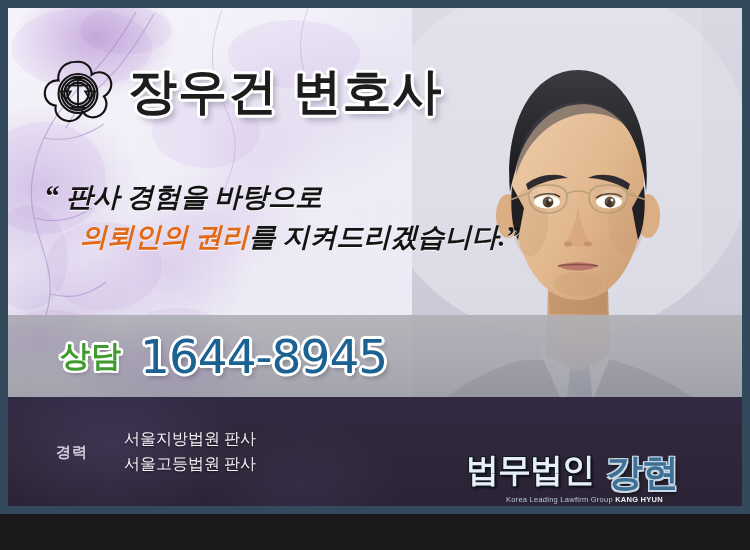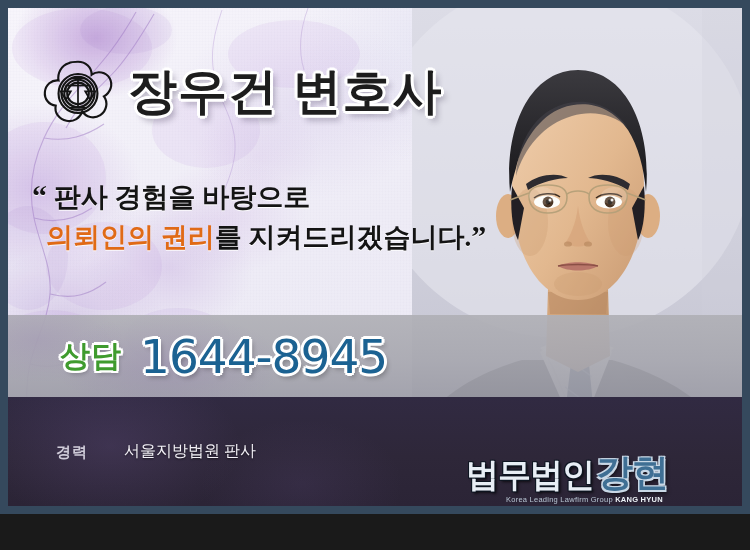--- a/index.html
+++ b/index.html
@@ -78,34 +78,35 @@
       -2px -2px 0 #ffffff,  2px -2px 0 #ffffff,
       -2px  2px 0 #ffffff,  2px  2px 0 #ffffff,
       -3px  0   0 #ffffff,  3px  0   0 #ffffff,
        0   -3px 0 #ffffff,  0    3px 0 #ffffff,
        4px  5px 6px rgba(40,30,60,.38);
   }
 
   
   .tagline{
     position:absolute;
-    left:24px; top:168px;
+    left:36px; top:168px;
     z-index:6;
     font-family:"Liberation Serif", serif;
     font-weight:bold;
     color:#141414;
     line-height:1.32;
     font-size:27px;
     white-space:nowrap;
     text-shadow:0 1px 0 rgba(255,255,255,.85);
+    font-style:italic;
   }
   .tagline .qm{font-size:30px;color:#141414;}
   .tagline .hl{color:#e06a16;}
   .tl-line{display:block;}
-  .tl-line.l2{margin-left:14px;}
+  .tl-line.l2{margin-left:36px;}
 
   
   .phone-band{
     position:absolute;
     left:0; right:0;
     top:307px; height:82px;
     z-index:5;
     background:linear-gradient(180deg, rgba(176,176,182,.93) 0%, rgba(168,168,176,.93) 55%, rgba(158,158,168,.93) 100%);
     text-align:center;
   }
@@ -190,21 +191,21 @@
   .career-item{display:block;white-space:nowrap;}
 
   
   .firm-logo{
     position:absolute;
     left:458px; top:440px;
     z-index:7;
     width:250px;
   }
   .logo-main{
-    display:flex; align-items:flex-end; gap:2px;
+    display:flex; align-items:flex-start; gap:12px;
     font-family:Liberation Mono, monospace;
     font-weight:bold;
     white-space:nowrap;
   }
   .logo-kr1{
     font-size:33px;
     color:#e8eef5;
     letter-spacing:-1px;
     text-shadow:
       -1px -1px 0 #0e1622, 1px -1px 0 #0e1622,
@@ -457,20 +458,21 @@
       <span class="phone-number">1644-8945</span>
     </div>
   </div>
 
   <div class="career-band">
     <div class="cb-tint"></div>
     <div class="career-inner">
       <span class="career-label">경력</span>
       <span class="career-list">
         <span class="career-item">서울지방법원 판사</span>
+        <span class="career-item">서울고등법원 판사</span>
       </span>
     </div>
   </div>
 
   <div class="firm-logo">
     <div class="logo-main">
       <span class="logo-kr1">법무법인</span>
       <span class="logo-kr2">강현</span>
     </div>
     <div class="logo-sub">

